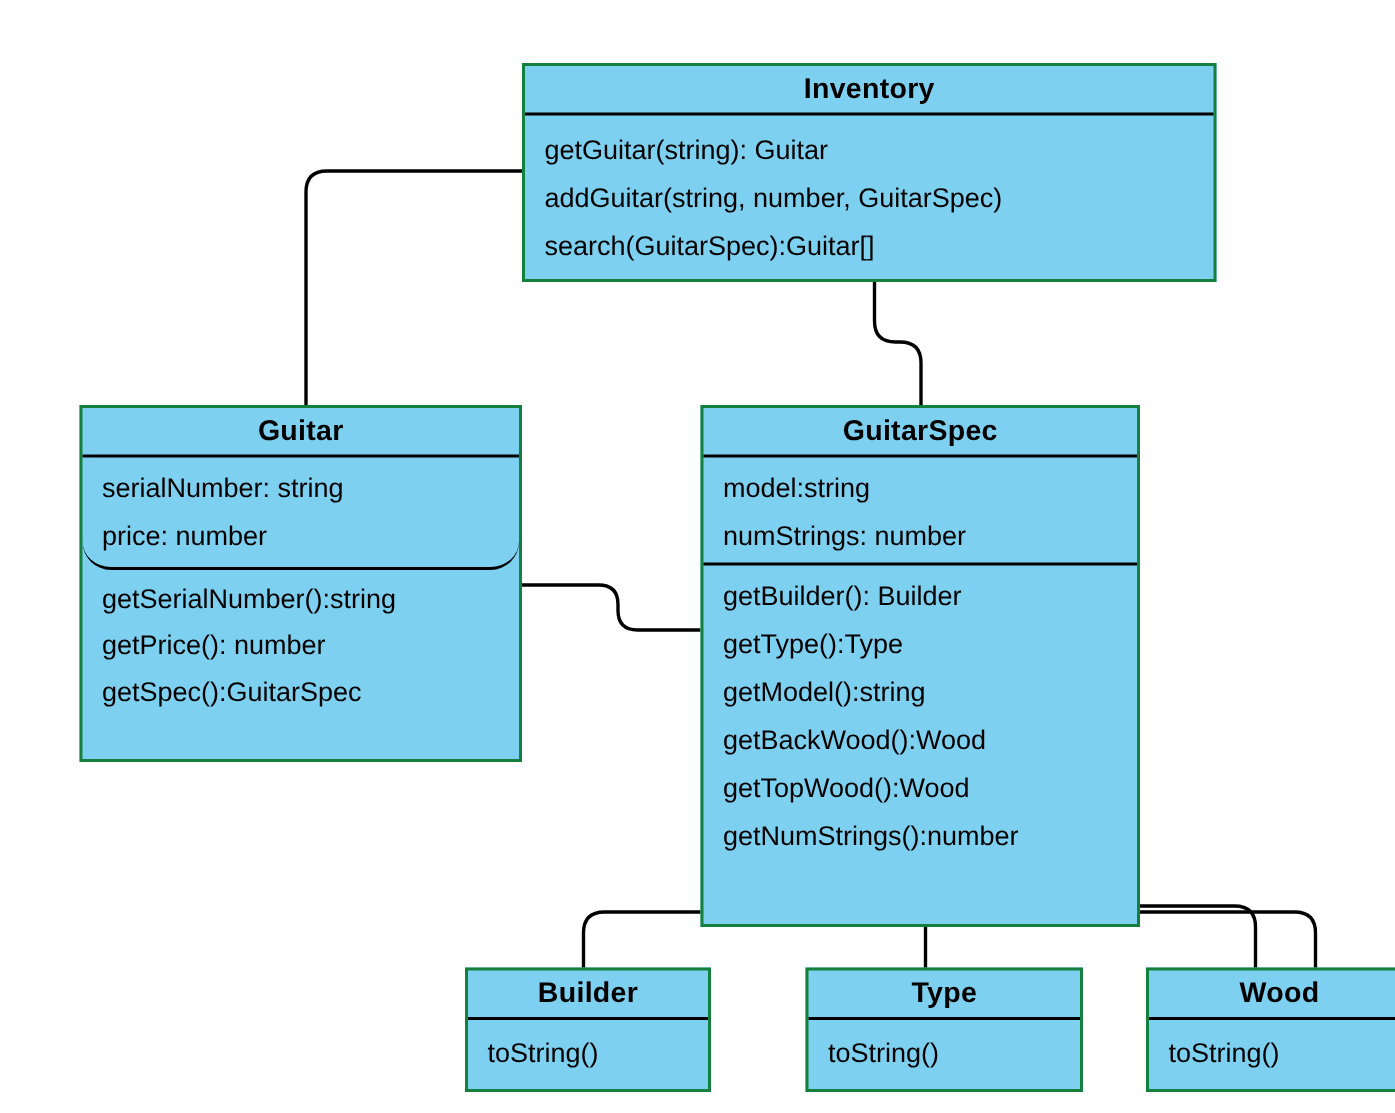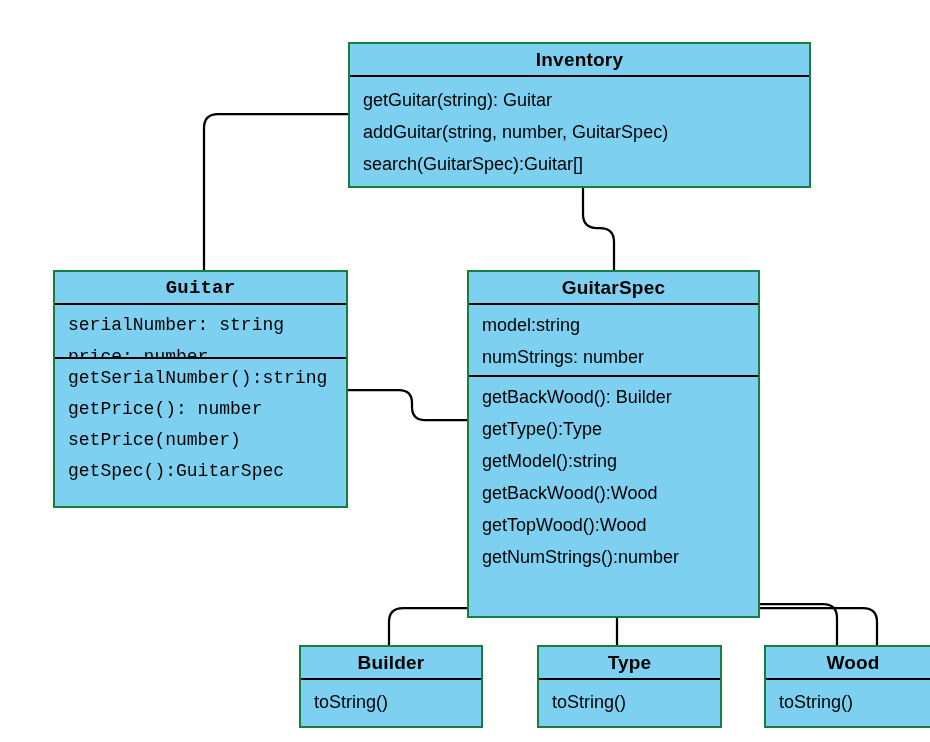--- a/index.html
+++ b/index.html
@@ -53,26 +53,26 @@
     font-size: 18px;
     overflow: hidden;
   }
   .compartment.attrs { border-bottom: 2px solid #000000; }
   .compartment.methods { flex: 1; }
   .member { line-height: 32px; white-space: nowrap; }
 
   
   #box-inventory  { left: 348px; top: 42px;  width: 463px; height: 146px; }
   #box-inventory .compartment { padding-top: 7px; }
-  #box-guitar     { left: 53px;  top: 270px; width: 295px; height: 238px; font-family: Liberation Mono, monospace; }
-  #box-guitar .attrs   { height: 54px; }
+  #box-guitar     { left: 53px;  top: 270px; width: 295px; height: 238px; }
+  #box-guitar .attrs   { height: 75px; border-radius: 19px; }
   #box-guitar .methods .member { line-height: 31px; }
   #box-guitarspec { left: 467px; top: 270px; width: 293px; height: 348px; }
   #box-guitarspec .attrs { height: 72px; }
-  #box-builder    { left: 299px; top: 645px; width: 184px; height: 83px; }
+  #box-builder    { left: 310px; top: 645px; width: 164px; height: 83px; }
   #box-type       { left: 537px; top: 645px; width: 185px; height: 83px; }
   #box-wood       { left: 764px; top: 645px; width: 178px; height: 83px; }
   .small .compartment { padding-top: 6px; }
 </style>
 </head>
 <body>
 
 <div class="canvas">
 
   <svg class="connectors" viewBox="0 0 930 742">
@@ -96,33 +96,32 @@
 
   <div class="uml-class" id="box-guitar">
     <div class="uml-title">Guitar</div>
     <div class="compartment attrs">
       <div class="member">serialNumber: string</div>
       <div class="member">price: number</div>
     </div>
     <div class="compartment methods">
       <div class="member">getSerialNumber():string</div>
       <div class="member">getPrice(): number</div>
-      <div class="member">setPrice(number)</div>
       <div class="member">getSpec():GuitarSpec</div>
     </div>
   </div>
 
   <div class="uml-class" id="box-guitarspec">
     <div class="uml-title">GuitarSpec</div>
     <div class="compartment attrs">
       <div class="member">model:string</div>
       <div class="member">numStrings: number</div>
     </div>
     <div class="compartment methods">
-      <div class="member">getBackWood(): Builder</div>
+      <div class="member">getBuilder(): Builder</div>
       <div class="member">getType():Type</div>
       <div class="member">getModel():string</div>
       <div class="member">getBackWood():Wood</div>
       <div class="member">getTopWood():Wood</div>
       <div class="member">getNumStrings():number</div>
     </div>
   </div>
 
   <div class="uml-class small" id="box-builder">
     <div class="uml-title">Builder</div>

